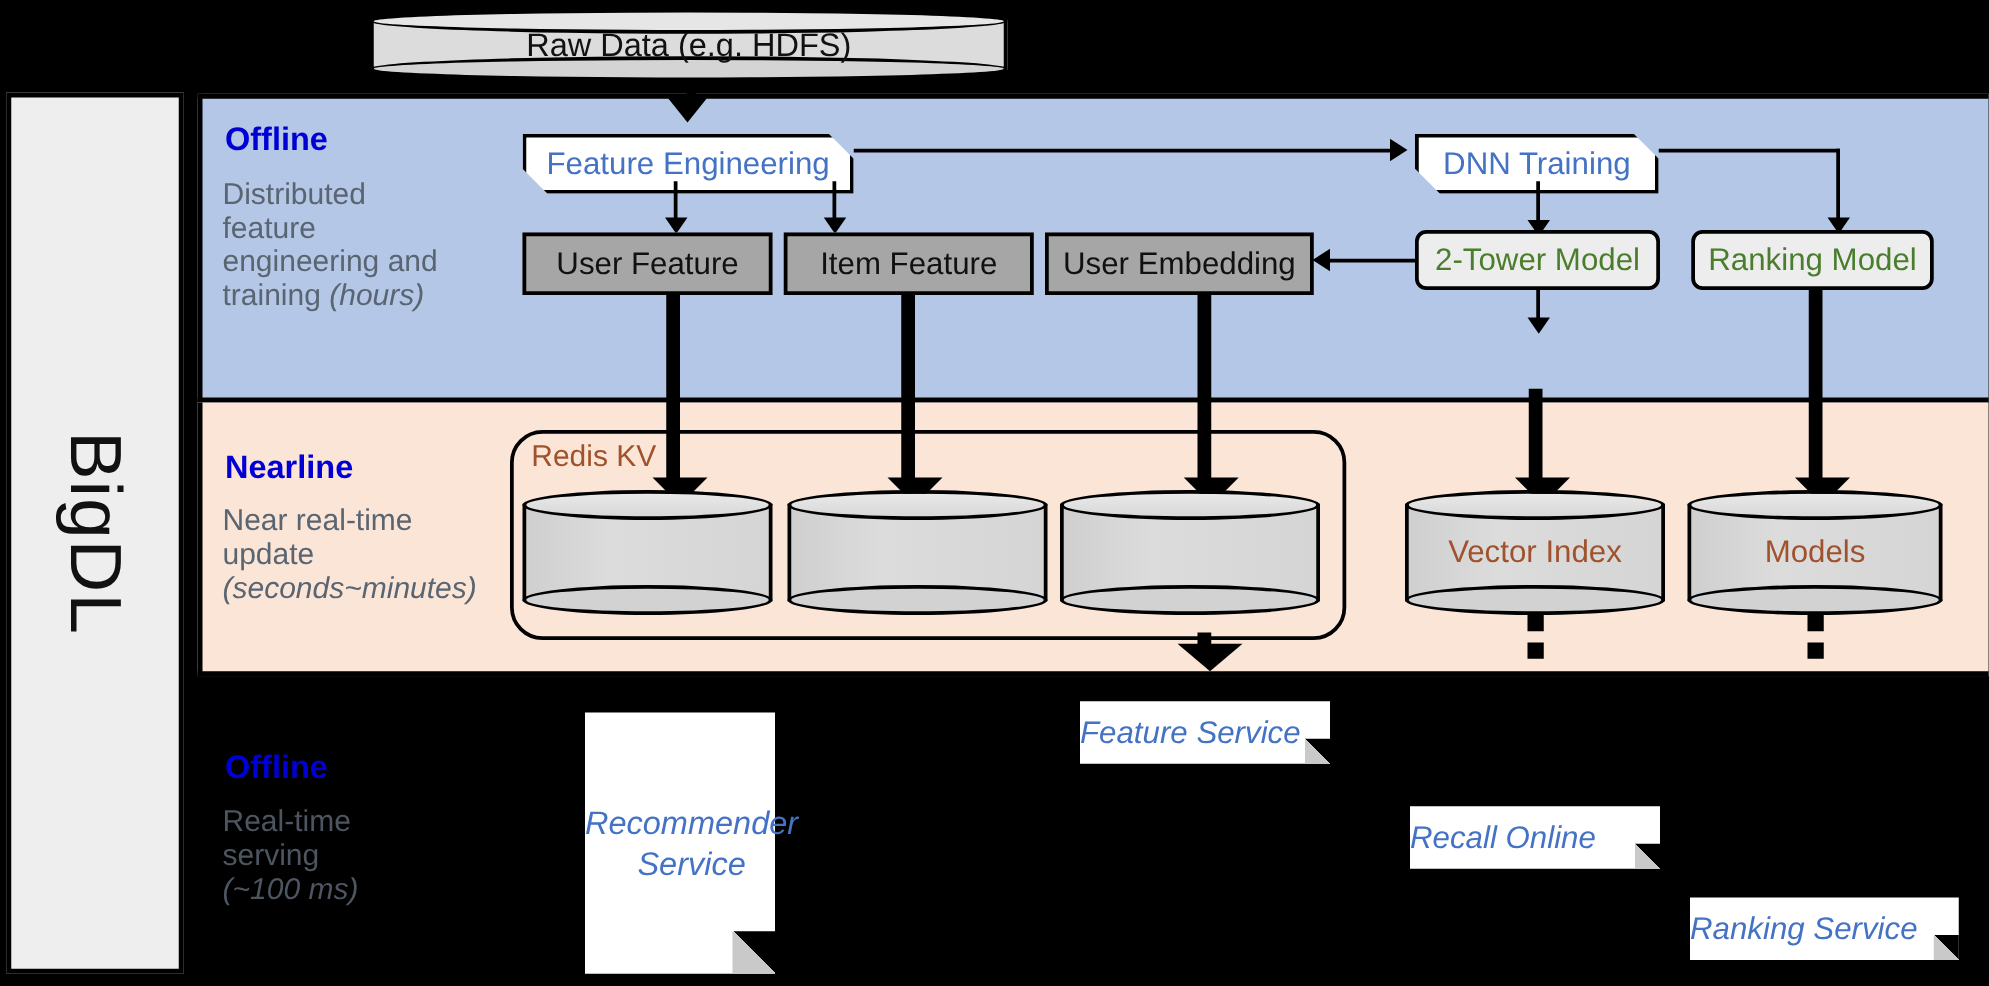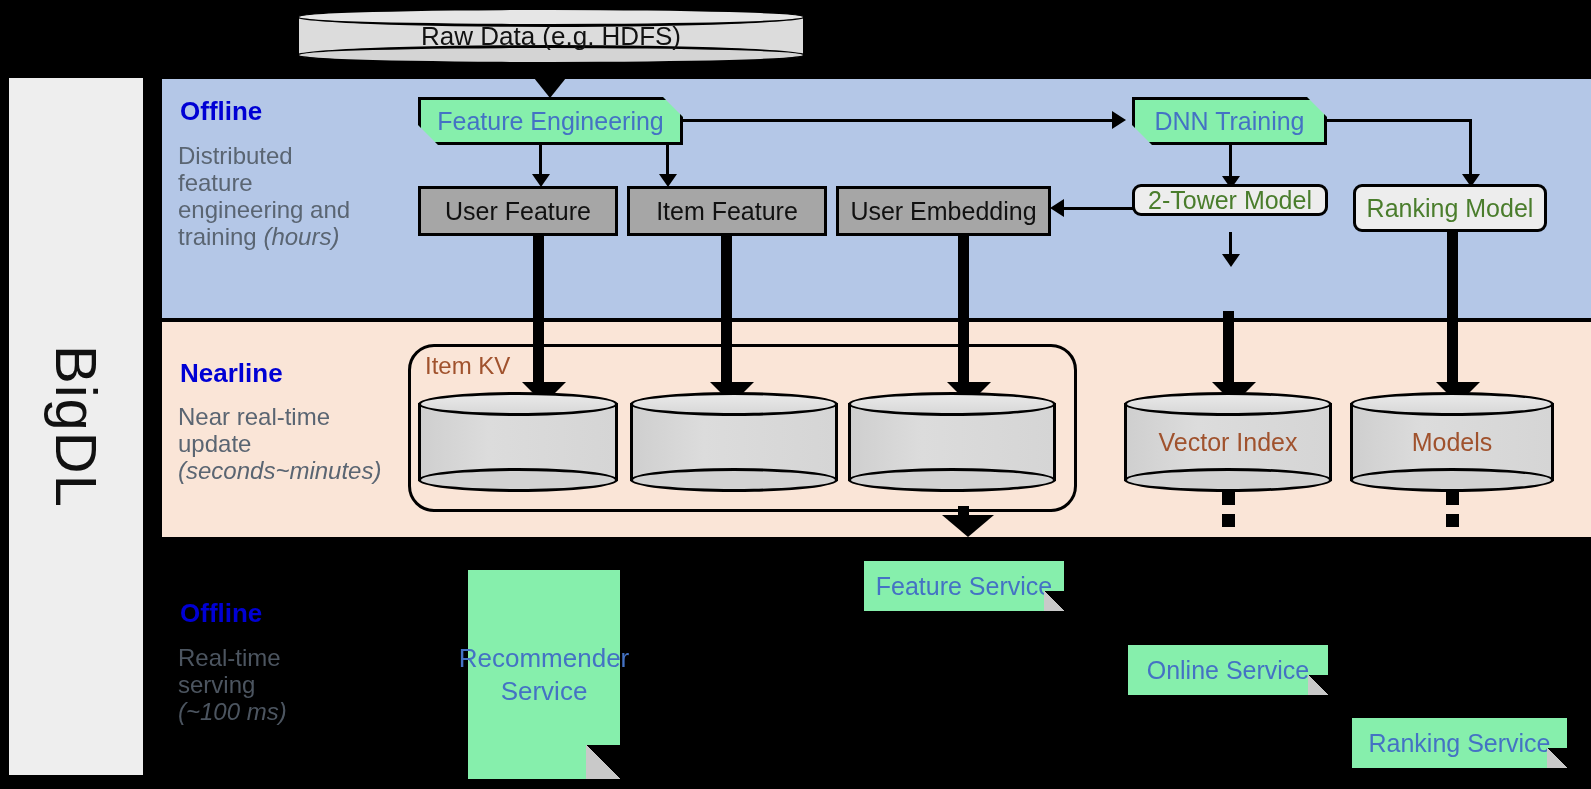--- a/index.html
+++ b/index.html
@@ -26,21 +26,21 @@
   .lane-sub{position:absolute;font-size:24px;color:#5a6572;line-height:1.12;width:240px;}
   .lane-sub .it{font-style:italic;}
   .lane-sub.dark{color:#4c5560;}
 
   
   .rect{position:absolute;box-sizing:border-box;display:flex;align-items:center;
         justify-content:center;text-align:center;}
   .gray-box{background:#a6a6a6;border:3px solid #000;color:#111;font-size:25px;}
   .round-box{background:#ededed;border:3px solid #000;border-radius:9px;
         color:#4a7d2c;font-size:25px;}
-  .flag-box{background:#86efac;border:3px solid #000;color:#4472c4;font-size:25px;}
+  .flag-box{background:#ffffff;border:3px solid #000;color:#4472c4;font-size:25px;margin-top:10px;}
   .notch-both{clip-path:polygon(0 0, calc(100% - 20px) 0, 100% 20px, 100% 100%, 20px 100%, 0 calc(100% - 20px));}
 
   
   .cyl{position:absolute;}
   .cyl .body{position:absolute;left:0;right:0;top:11px;bottom:11px;
       background:linear-gradient(90deg,#cfcfcf 0%,#dcdcdc 35%,#d5d5d5 100%);
       border-left:3px solid #000;border-right:3px solid #000;}
   .cyl .top{position:absolute;left:0;right:0;top:0;height:24px;border-radius:50%;
       background:linear-gradient(180deg,#e9e9e9,#d8d8d8);border:3px solid #000;box-sizing:border-box;}
   .cyl .bot{position:absolute;left:0;right:0;bottom:0;height:24px;border-radius:50%;
@@ -57,22 +57,22 @@
   .rawcyl .bot{position:absolute;left:0;right:0;bottom:0;height:20px;border-radius:50%;
       background:#d4d4d4;border:3px solid #000;box-sizing:border-box;}
   .rawcyl .lbl{position:absolute;inset:0;display:flex;align-items:center;justify-content:center;
       font-size:26px;color:#111;z-index:3;}
 
   
   .redis-wrap{position:absolute;border:3px solid #000;border-radius:26px;background:transparent;}
   .redis-lbl{position:absolute;font-size:24px;color:#a0522d;}
 
   
-  .doc{position:absolute;background:#86efac;display:flex;align-items:center;justify-content:center;
-       text-align:center;color:#4472c4;}
+  .doc{position:absolute;background:#ffffff;display:flex;align-items:center;justify-content:flex-start;
+       text-align:center;color:#4472c4;font-style:italic;}
   .doc .fold{position:absolute;right:0;bottom:0;width:20px;height:20px;
        background:linear-gradient(225deg,#000 0 49%,#c9c9c9 49% 100%);}
   .doc.big .fold{width:34px;height:34px;}
 
   
   .ln{position:absolute;background:#000;}
   .vl{width:3px;}
   .hl{height:3px;}
   .thick{width:11px;background:#000;}
   .arrow-d{position:absolute;width:0;height:0;border-left:9px solid transparent;
@@ -154,21 +154,21 @@
     <span>User Embedding</span>
   </div>
 
   <div class="ln vl" style="left:1229px;top:145px;height:36px;"></div>
   <div class="arrow-d" style="left:1222px;top:176px;"></div>
 
   <div class="ln hl" style="left:1327px;top:119px;width:145px;"></div>
   <div class="ln vl" style="left:1469px;top:119px;height:60px;"></div>
   <div class="arrow-d" style="left:1462px;top:174px;"></div>
 
-  <div class="rect round-box" style="left:1132px;top:184px;width:196px;height:32px;">
+  <div class="rect round-box" style="left:1132px;top:184px;width:196px;height:48px;">
     <span>2-Tower Model</span>
   </div>
   <div class="rect round-box" style="left:1353px;top:184px;width:194px;height:48px;">
     <span>Ranking Model</span>
   </div>
 
   <div class="ln hl" style="left:1064px;top:207px;width:70px;"></div>
   <div class="arrow-l" style="left:1050px;top:199px;"></div>
 
   <div class="ln vl" style="left:1229px;top:232px;height:28px;"></div>
@@ -184,21 +184,21 @@
   <div class="ln thick" style="left:958px;top:236px;height:152px;"></div>
   <div class="arrow-d huge" style="left:947px;top:382px;"></div>
 
   <div class="ln thick" style="left:1223px;top:311px;height:77px;"></div>
   <div class="arrow-d huge" style="left:1212px;top:382px;"></div>
 
   <div class="ln thick" style="left:1447px;top:232px;height:156px;"></div>
   <div class="arrow-d huge" style="left:1436px;top:382px;"></div>
 
   <div class="redis-wrap" style="left:408px;top:344px;width:663px;height:162px;"></div>
-  <div class="redis-lbl" style="left:425px;top:352px;">Item KV</div>
+  <div class="redis-lbl" style="left:425px;top:352px;">Redis KV</div>
 
   <div class="cyl" style="left:418px;top:392px;width:200px;height:100px;">
     <div class="body"></div>
     <div class="bot"></div>
     <div class="top"></div>
   </div>
   <div class="cyl" style="left:630px;top:392px;width:208px;height:100px;">
     <div class="body"></div>
     <div class="bot"></div>
     <div class="top"></div>
@@ -238,21 +238,21 @@
     </div>
     <div class="fold"></div>
   </div>
 
   <div class="doc" style="left:864px;top:561px;width:200px;height:50px;font-size:25px;">
     <span>Feature Service</span>
     <div class="fold"></div>
   </div>
 
   <div class="doc" style="left:1128px;top:645px;width:200px;height:50px;font-size:25px;">
-    <span>Online Service</span>
+    <span>Recall Online</span>
     <div class="fold"></div>
   </div>
 
   <div class="doc" style="left:1352px;top:718px;width:215px;height:50px;font-size:25px;">
     <span>Ranking Service</span>
     <div class="fold"></div>
   </div>
 
 </div>
 

